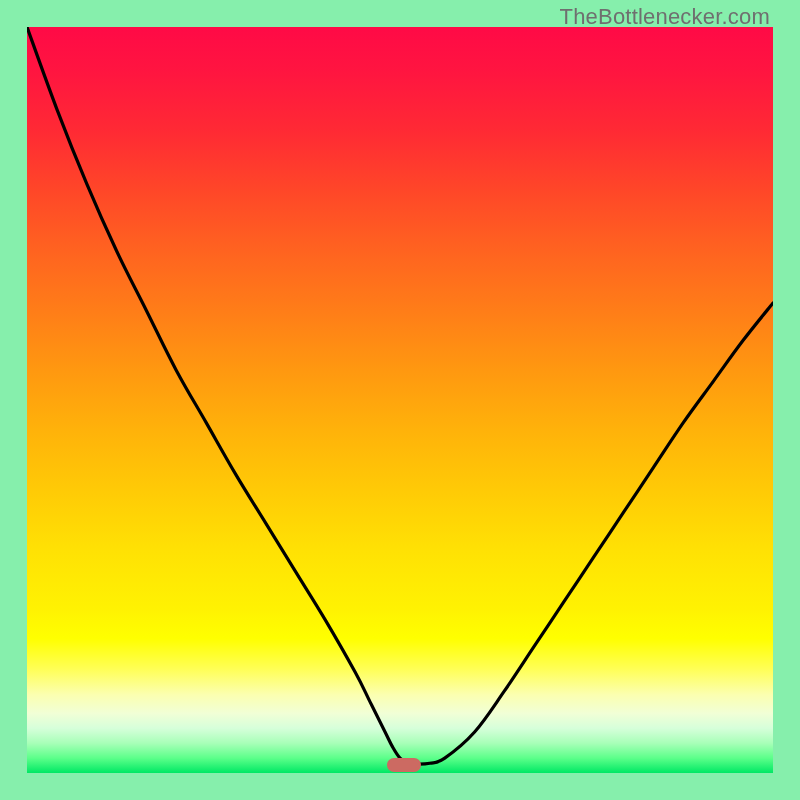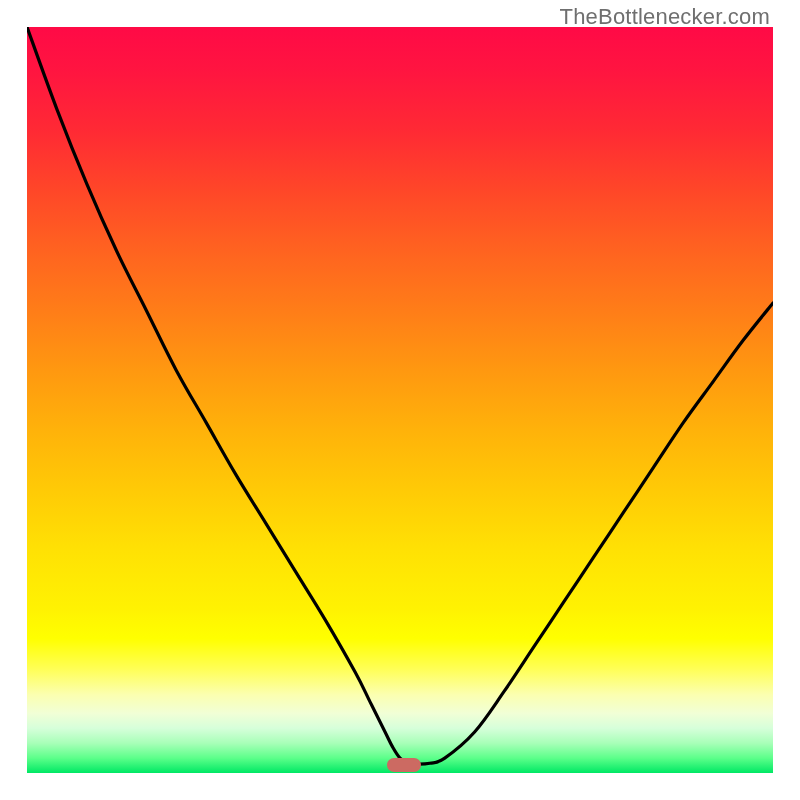--- a/index.html
+++ b/index.html
@@ -10,21 +10,21 @@
     overflow: hidden;
     background: #000;
     font-family: Arial, Helvetica, sans-serif;
   }
   .frame {
     position: absolute;
     top: 0;
     left: 0;
     width: 800px;
     height: 800px;
-    background: #ffffff;
+    background: #86efac;
   }
   .plot-area {
     position: absolute;
     top: 27px;
     left: 27px;
     width: 746px;
     height: 746px;
     
     background: linear-gradient(
       to bottom,

